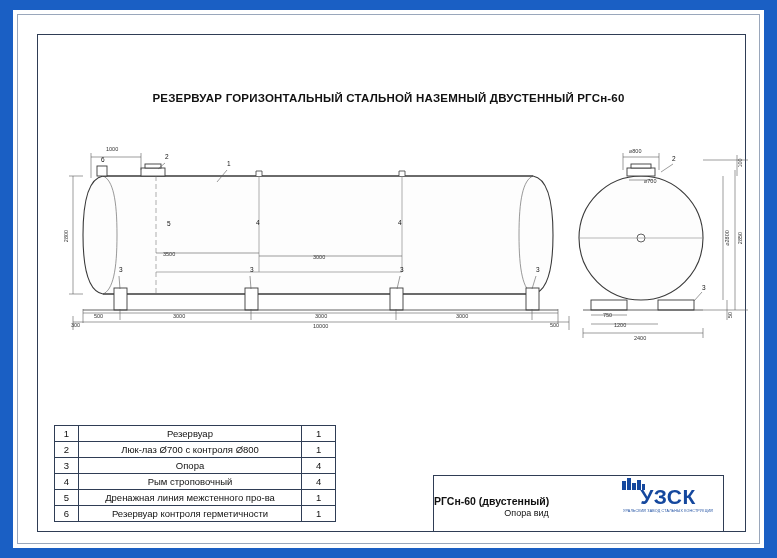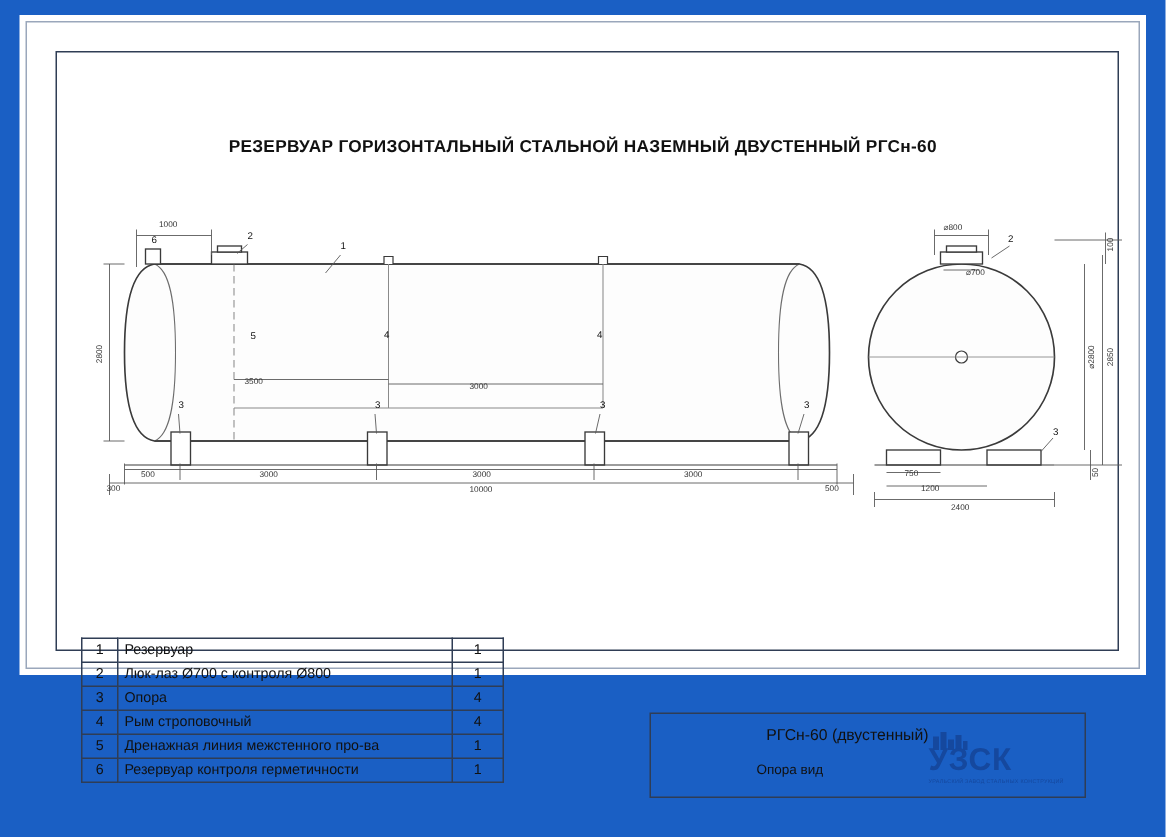--- a/index.html
+++ b/index.html
@@ -5,21 +5,21 @@
   html,body{margin:0;padding:0;}
   body{
     width:777px;height:558px;
     background:#1a5fc4;
     font-family:"Liberation Sans", sans-serif;
     overflow:hidden;
   }
   .sheet{
     position:absolute;
     left:13px;top:10px;
-    width:751px;height:440px;
+    width:751px;height:538px;
     background:#ffffff;
     box-sizing:border-box;
   }
   .frame-outer{
     position:absolute;
     left:4px;top:4px;right:4px;bottom:4px;
     border:1px solid #9aa7bb;
   }
   .frame-inner{
     position:absolute;
@@ -48,42 +48,43 @@
     width:282px;
     border-collapse:collapse;
     font-size:9.5px;
     color:#111;
   }
   .legend td{
     border:1px solid #2f3d55;
     padding:2px 4px;
     height:15px;
     box-sizing:border-box;
+    text-align:center;
   }
   .legend td.num{width:24px;text-align:center;}
   .legend td.qty{width:34px;text-align:center;}
   .legend td.name{width:224px;}
   
   .stamp{
     position:absolute;
     left:420px;top:465px;
     width:291px;height:57px;
     border:1px solid #2f3d55;
     box-sizing:border-box;
   }
   .stamp .s-title{
-    position:absolute;left:0;top:8px;width:185px;
-    text-align:right;font-size:10.5px;font-weight:normal;color:#111;
+    position:absolute;left:0;top:19px;width:185px;
+    text-align:left;font-size:10.5px;font-weight:bold;color:#111;
   }
   .stamp .s-sub{
     position:absolute;left:0;top:32px;width:185px;
     text-align:center;font-size:9px;color:#111;
   }
   .logo{
-    position:absolute;right:6px;top:10px;width:98px;height:46px;
+    position:absolute;right:6px;top:0;width:98px;height:46px;text-align:center;
   }
   .logo .l-text{
     position:absolute;left:0;top:9px;width:98px;
     font-size:21px;font-weight:bold;color:#15489e;letter-spacing:.5px;
     font-family:"Liberation Sans", sans-serif;
   }
   .logo .l-sub{
     position:absolute;left:0;top:33px;width:98px;
     font-size:3.6px;color:#15489e;letter-spacing:.2px;
   }

